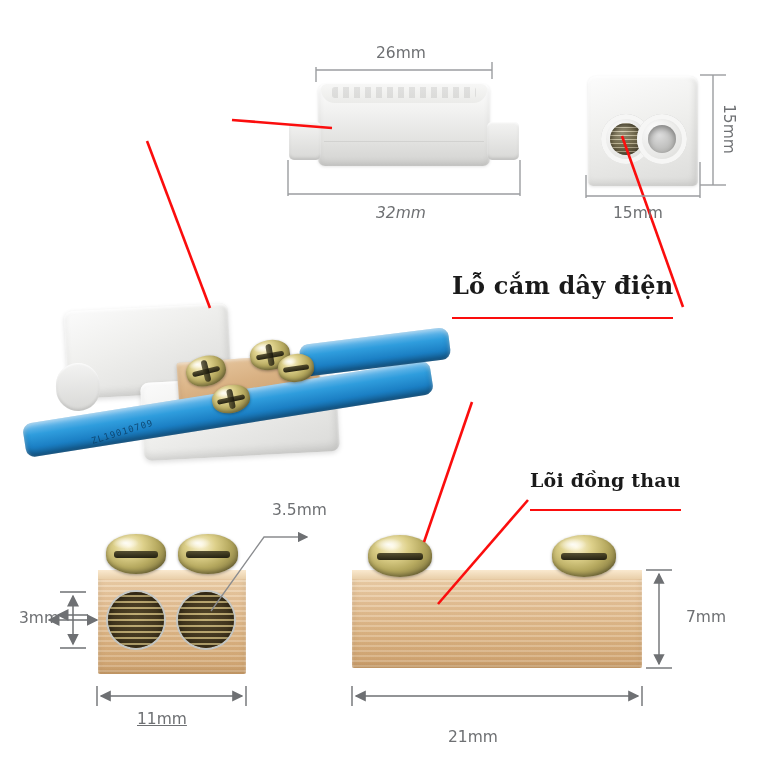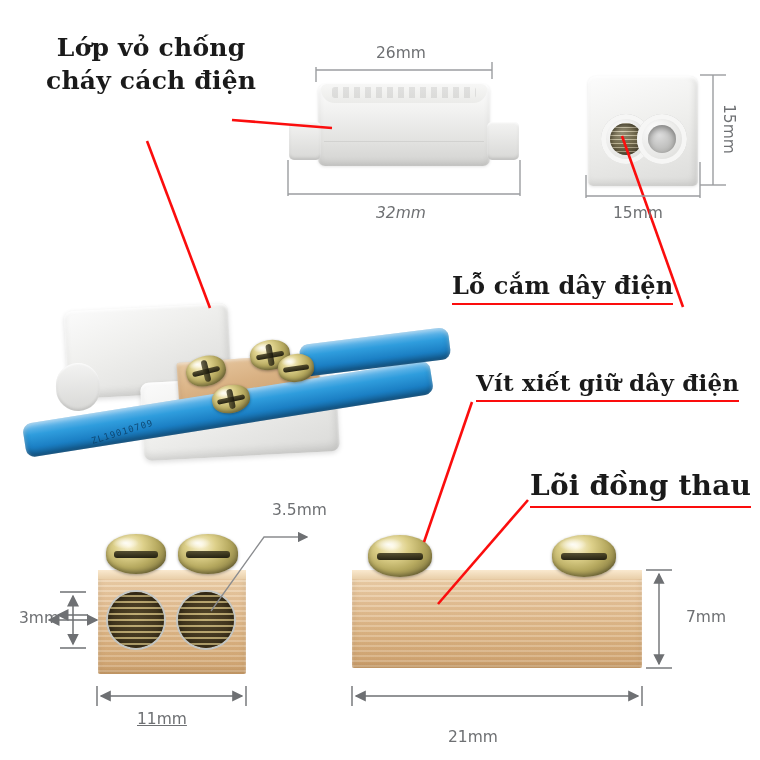--- a/index.html
+++ b/index.html
@@ -15,21 +15,21 @@
   
   .callout{
     position:absolute;
     font-family:"DejaVu Serif","Liberation Serif",serif;
     font-weight:700;
     color:#1a1a1a;
     line-height:1.30;
     white-space:pre-line;
     letter-spacing:.2px;
   }
-  .callout.ul{border-bottom:2.5px solid #fb0d0d;padding-bottom:2px;}
+  .callout.ul{border-bottom:2.5px solid #fb0d0d;padding-bottom:16px;}
 
   
   .dim{
     position:absolute;
     color:#6e7073;
     font-size:15.5px;
     font-family:"DejaVu Sans","Liberation Sans",sans-serif;
     white-space:nowrap;
   }
   .dim.vert{transform:rotate(90deg);transform-origin:left top;}
@@ -337,28 +337,25 @@
       <path d="M659,574 L659,664" marker-start="url(#ahs)" marker-end="url(#ah)" fill="none"></path>
     </g>
 
     <g stroke="#6e7073" stroke-width="1.4">
       <line x1="352" y1="686" x2="352" y2="706"></line>
       <line x1="642" y1="686" x2="642" y2="706"></line>
       <path d="M356,696 L638,696" marker-start="url(#ahs)" marker-end="url(#ah)" fill="none"></path>
     </g>
   </svg>
 
-  <div class="callout" style="left:46px;top:32px;font-size:25px;text-align:center;">Lớp vỏ chống
-cháy cách điện</div>
 
   <div class="callout ul" style="left:452px;top:270px;font-size:24px;">Lỗ cắm dây điện</div>
 
-  <div class="callout ul" style="left:476px;top:368px;font-size:23px;">Vít xiết giữ dây điện</div>
-
-  <div class="callout ul" style="left:530px;top:468px;font-size:28px;">Lõi đồng thau</div>
+
+  <div class="callout ul" style="left:530px;top:468px;font-size:19px;">Lõi đồng thau</div>
 
   <div class="dim" style="left:376px;top:44px;">26mm</div>
   <div class="dim" style="left:376px;top:204px;font-style:italic;">32mm</div>
   <div class="dim vert" style="left:738px;top:104px;">15mm</div>
   <div class="dim" style="left:613px;top:204px;">15mm</div>
   <div class="dim" style="left:19px;top:609px;">3mm</div>
   <div class="dim" style="left:137px;top:710px;text-decoration:underline;">11mm</div>
   <div class="dim" style="left:272px;top:501px;">3.5mm</div>
   <div class="dim" style="left:686px;top:608px;">7mm</div>
   <div class="dim" style="left:448px;top:728px;">21mm</div>

